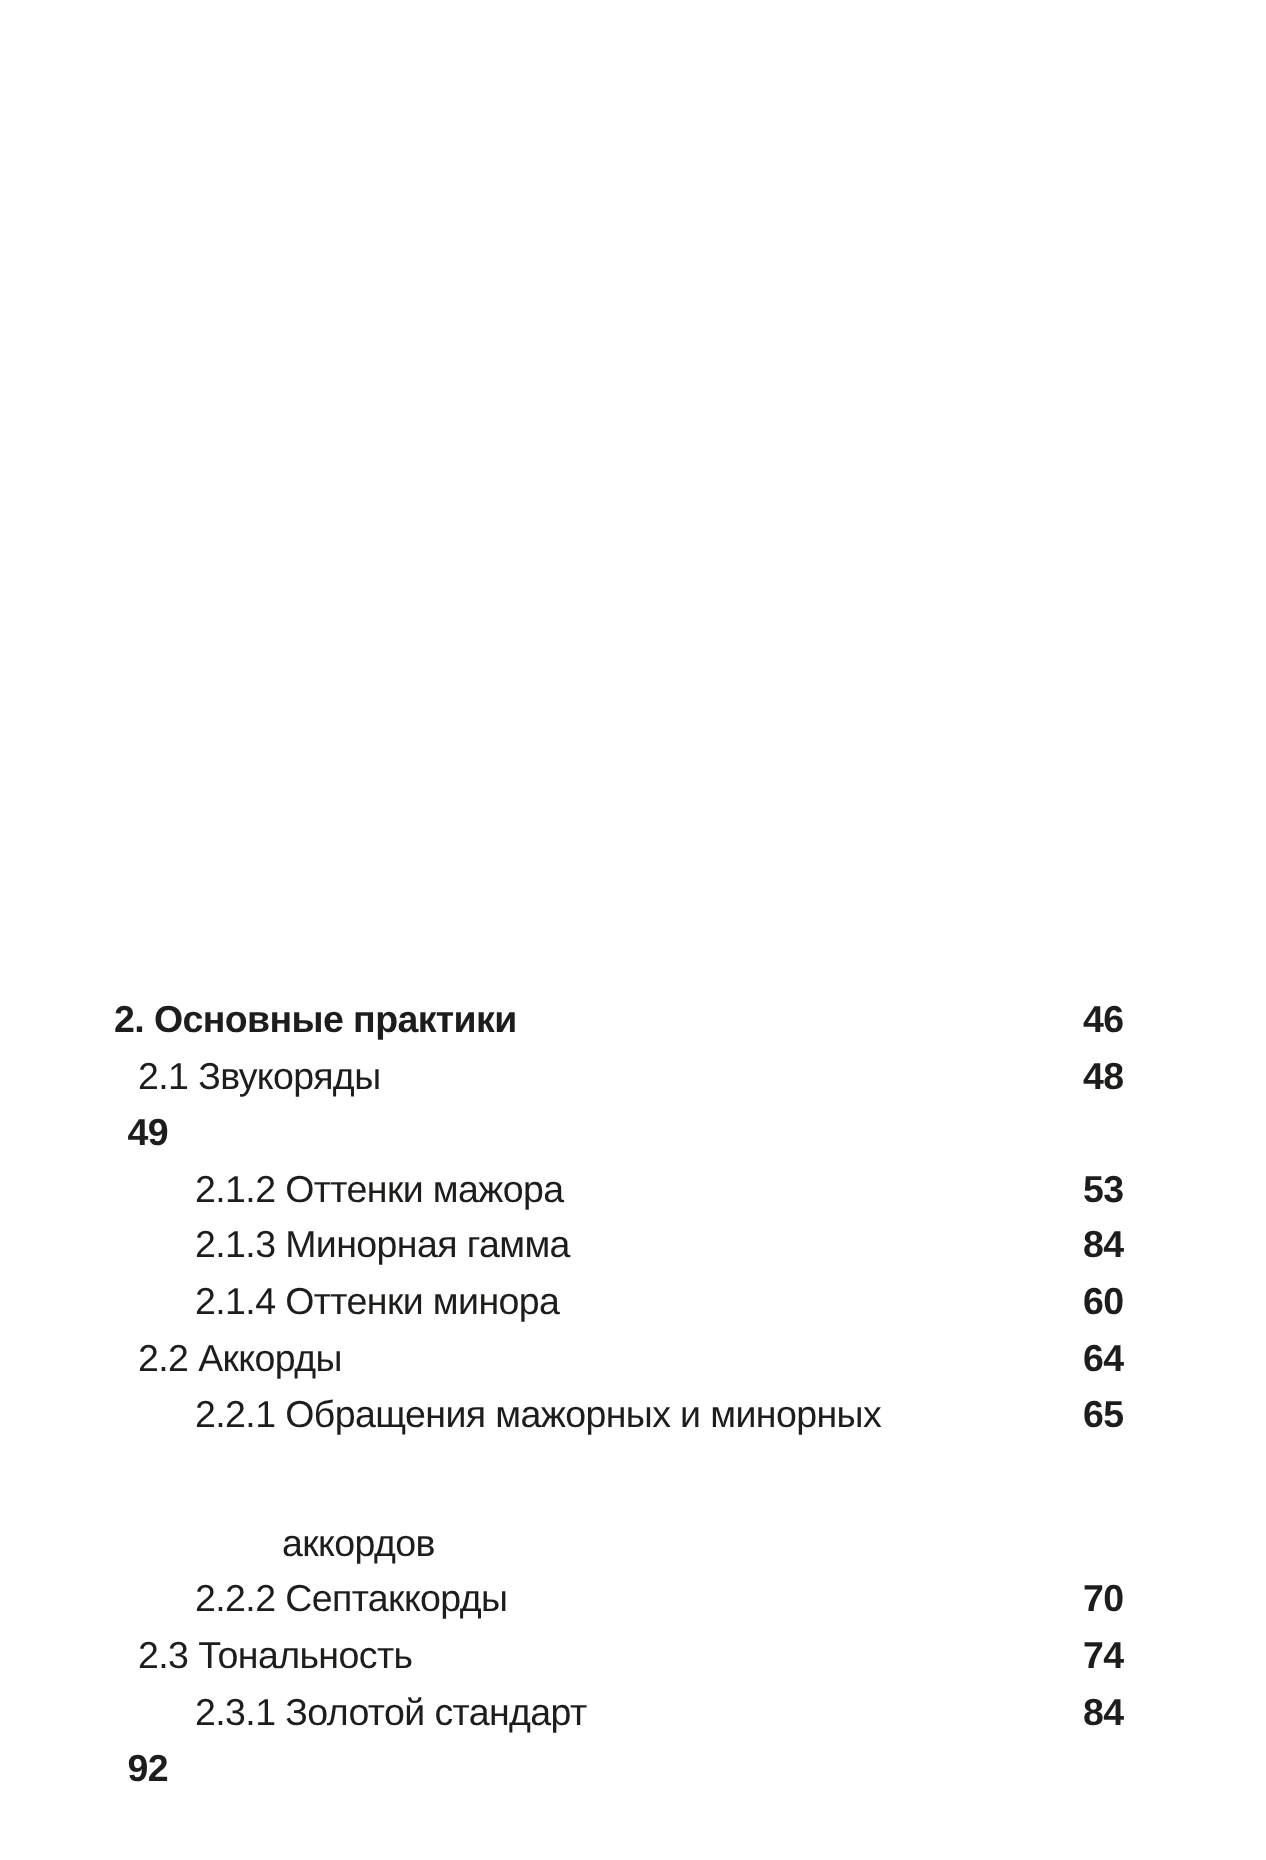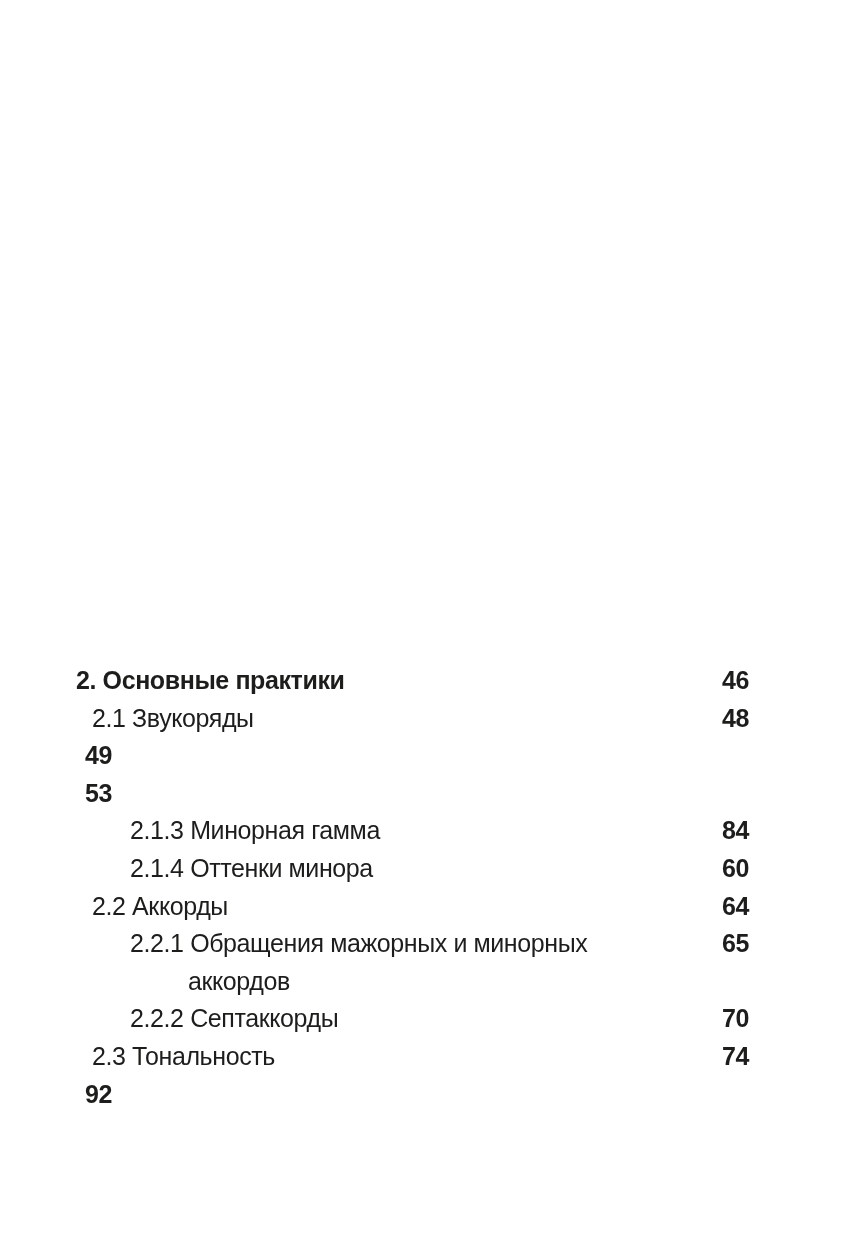--- a/index.html
+++ b/index.html
@@ -27,21 +27,21 @@
   .toc-row {
     display: flex;
     justify-content: space-between;
     align-items: flex-start;
   }
   .toc-label {
     flex: 0 1 auto;
   }
   .level-1 .toc-label { padding-left: 27px; }
   .level-2 .toc-label { padding-left: 65px; }
-  .cont-line { padding-left: 58px; }
+  .cont-line { padding-left: 58px; margin-top: 48px; }
   .toc-page {
     flex: 0 0 auto;
     margin-left: 20px;
     font-weight: bold;
     white-space: nowrap;
     text-align: right;
   }
   .bold .toc-label { font-weight: bold; margin-left: 11px; }
 </style>
 </head>
@@ -57,20 +57,23 @@
     <div class="toc-row level-1">
     <div class="toc-label">
         <div>2.1 Звукоряды</div>
       </div>
     <div class="toc-page">48</div>
   </div>
     <div class="toc-row level-2">
     <div class="toc-page">49</div>
   </div>
     <div class="toc-row level-2">
+    <div class="toc-label">
+        <div>2.1.2 Оттенки мажора</div>
+      </div>
     <div class="toc-page">53</div>
   </div>
     <div class="toc-row level-2">
     <div class="toc-label">
         <div>2.1.3 Минорная гамма</div>
       </div>
     <div class="toc-page">84</div>
   </div>
     <div class="toc-row level-2">
     <div class="toc-label">
@@ -96,16 +99,22 @@
         <div>2.2.2 Септаккорды</div>
       </div>
     <div class="toc-page">70</div>
   </div>
     <div class="toc-row level-1">
     <div class="toc-label">
         <div>2.3 Тональность</div>
       </div>
     <div class="toc-page">74</div>
   </div>
+    <div class="toc-row level-2">
+    <div class="toc-label">
+        <div>2.3.1 Золотой стандарт</div>
+      </div>
+    <div class="toc-page">84</div>
+  </div>
     <div class="toc-row level-0 bold">
     <div class="toc-page">92</div>
   </div>
   </div>
 
 </body></html>

